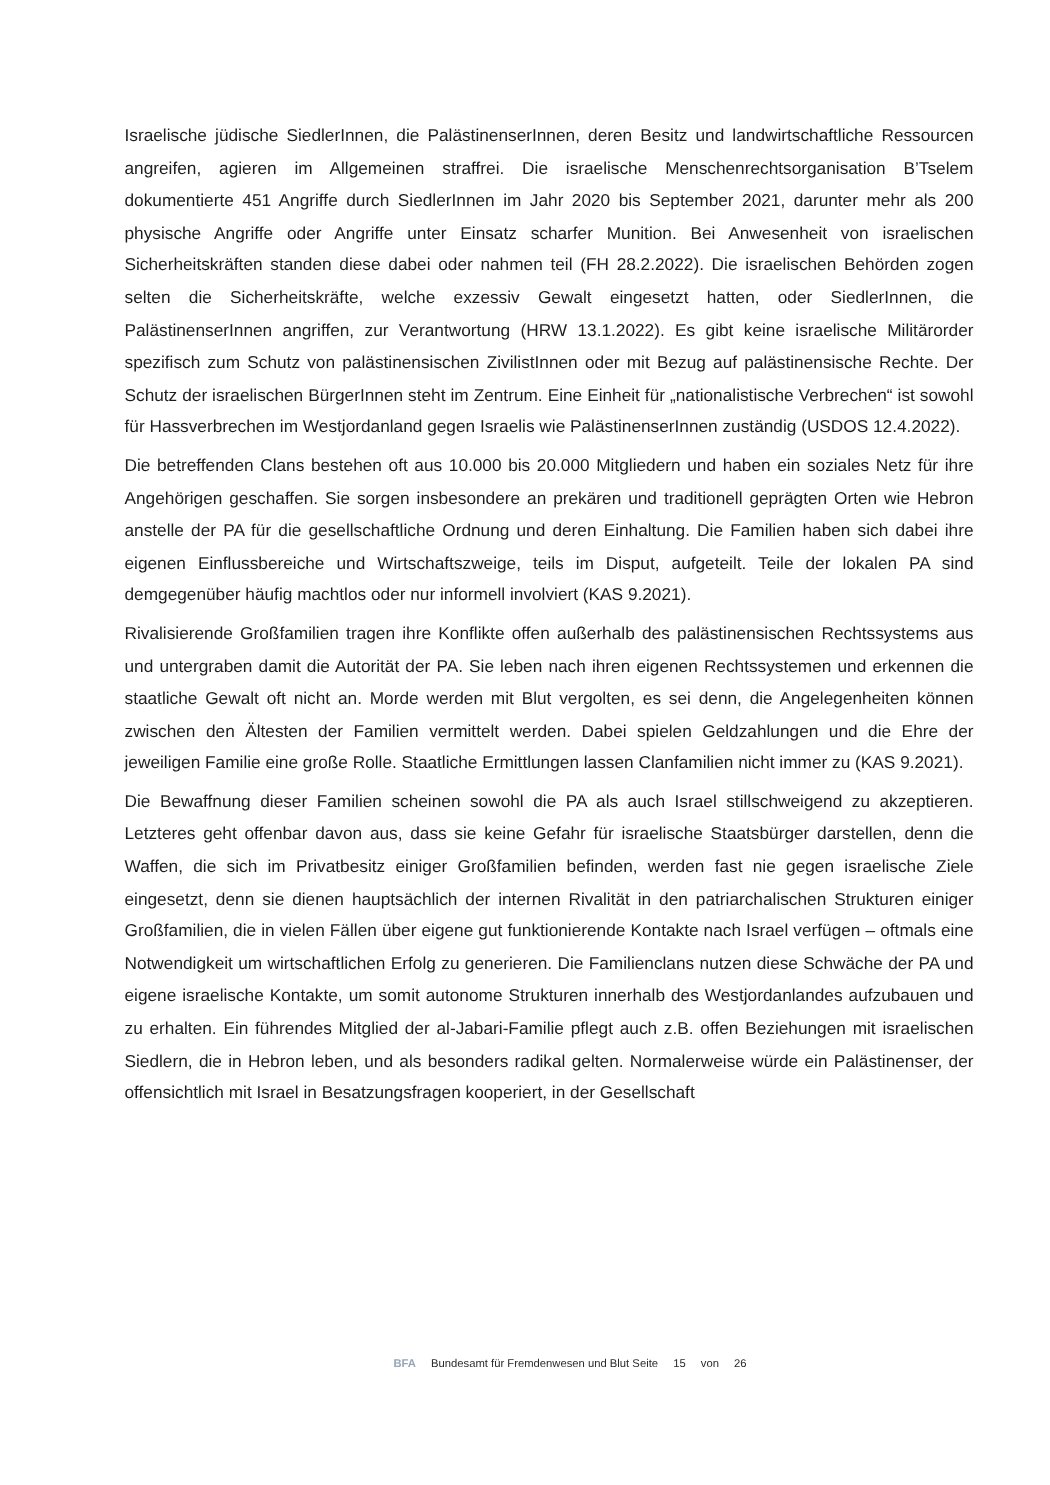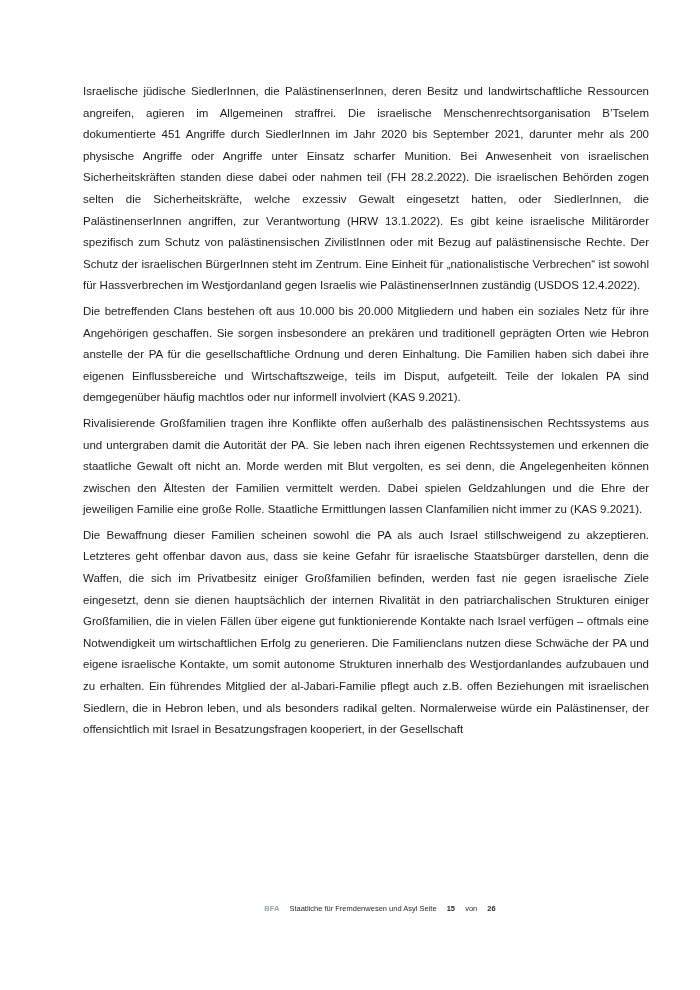--- a/index.html
+++ b/index.html
@@ -44,39 +44,39 @@
     text-align: center;
     font-size: 7.5px;
     line-height: 12px;
     color: #2b2b2b;
     white-space: nowrap;
   }
   .footer .bfa-logo {
     font-weight: bold;
     
   }
-  .footer .bold { font-weight: bold; }
+  .footer .bold { font-weight: normal; }
 </style>
 </head>
 <body>
 
 <div class="page">
 
   <div class="content">
     <p>Israelische jüdische SiedlerInnen, die PalästinenserInnen, deren Besitz und landwirtschaftliche Ressourcen angreifen, agieren im Allgemeinen straffrei. Die israelische Menschenrechtsorganisation B’Tselem dokumentierte 451 Angriffe durch SiedlerInnen im Jahr 2020 bis September 2021, darunter mehr als 200 physische Angriffe oder Angriffe unter Einsatz scharfer Munition. Bei Anwesenheit von israelischen Sicherheitskräften standen diese dabei oder nahmen teil (FH 28.2.2022). Die israelischen Behörden zogen selten die Sicherheitskräfte, welche exzessiv Gewalt eingesetzt hatten, oder SiedlerInnen, die PalästinenserInnen angriffen, zur Verantwortung (HRW 13.1.2022). Es gibt keine israelische Militärorder spezifisch zum Schutz von palästinensischen ZivilistInnen oder mit Bezug auf palästinensische Rechte. Der Schutz der israelischen BürgerInnen  steht im Zentrum. Eine Einheit für „nationalistische Verbrechen“ ist sowohl für Hassverbrechen im Westjordanland gegen Israelis wie PalästinenserInnen zuständig (USDOS 12.4.2022).</p>
 
 
     <p>Die betreffenden Clans bestehen oft aus 10.000 bis 20.000 Mitgliedern und haben ein soziales Netz für ihre Angehörigen geschaffen. Sie sorgen insbesondere an prekären und traditionell geprägten Orten wie Hebron anstelle der PA für die gesellschaftliche Ordnung und deren Einhaltung. Die Familien haben sich dabei ihre eigenen Einflussbereiche und Wirtschaftszweige, teils im Disput, aufgeteilt. Teile der lokalen PA sind demgegenüber häufig machtlos oder nur informell involviert (KAS 9.2021).</p>
 
     <p>Rivalisierende Großfamilien tragen ihre Konflikte offen außerhalb des palästinensischen Rechtssystems aus und untergraben damit die Autorität der PA. Sie leben nach ihren eigenen Rechtssystemen und erkennen die staatliche Gewalt oft nicht an. Morde werden mit Blut vergolten, es sei denn, die Angelegenheiten können zwischen den Ältesten der Familien vermittelt werden. Dabei spielen Geldzahlungen und die Ehre der jeweiligen Familie eine große Rolle. Staatliche Ermittlungen lassen Clanfamilien nicht immer zu (KAS 9.2021).</p>
 
     <p class="last">Die Bewaffnung dieser Familien scheinen sowohl die PA als auch Israel stillschweigend zu akzeptieren. Letzteres geht offenbar davon aus, dass sie keine Gefahr für israelische Staatsbürger darstellen, denn die Waffen, die sich im Privatbesitz einiger Großfamilien befinden, werden fast nie gegen israelische Ziele eingesetzt, denn sie dienen hauptsächlich der internen Rivalität in den patriarchalischen Strukturen einiger Großfamilien, die in vielen Fällen über eigene gut funktionierende Kontakte nach Israel verfügen – oftmals eine Notwendigkeit um wirtschaftlichen Erfolg zu generieren. Die Familienclans nutzen diese Schwäche der PA und eigene israelische Kontakte, um somit autonome Strukturen innerhalb des Westjordanlandes aufzubauen und zu erhalten. Ein führendes Mitglied der al-Jabari-Familie pflegt auch z.B. offen Beziehungen mit israelischen Siedlern, die in Hebron leben, und als besonders radikal gelten. Normalerweise würde ein Palästinenser, der offensichtlich mit Israel in Besatzungsfragen kooperiert, in der Gesellschaft</p>
   </div>
 
   <div class="footer">
     <span class="bfa-logo" style="color: rgb(148, 166, 184); padding-left: 28px;">BFA</span>
-    <span>Staatliche für Fremdenwesen und Asyl Seite</span>
+    <span>Bundesamt für Fremdenwesen und Blut Seite</span>
     <span class="bold">15</span>
     <span>von</span>
     <span class="bold">26</span>
   </div>
 
 </div>
 
 </body></html>

